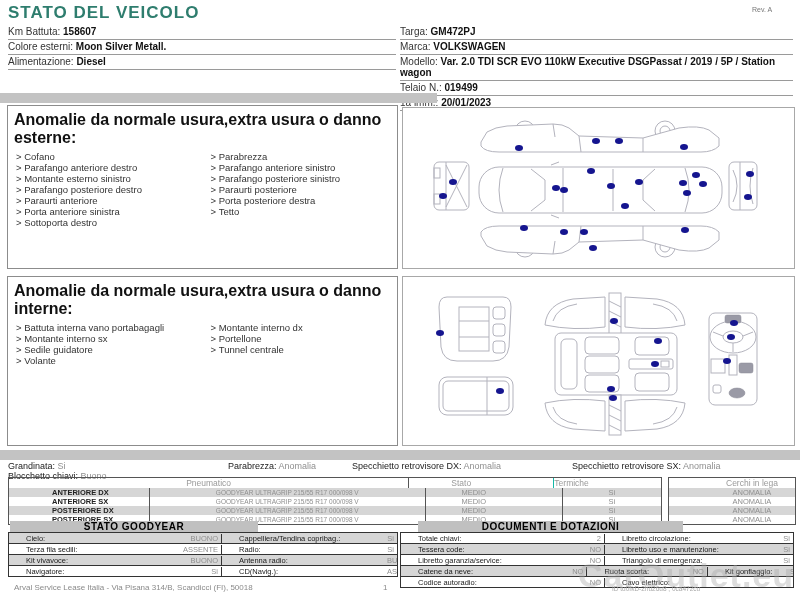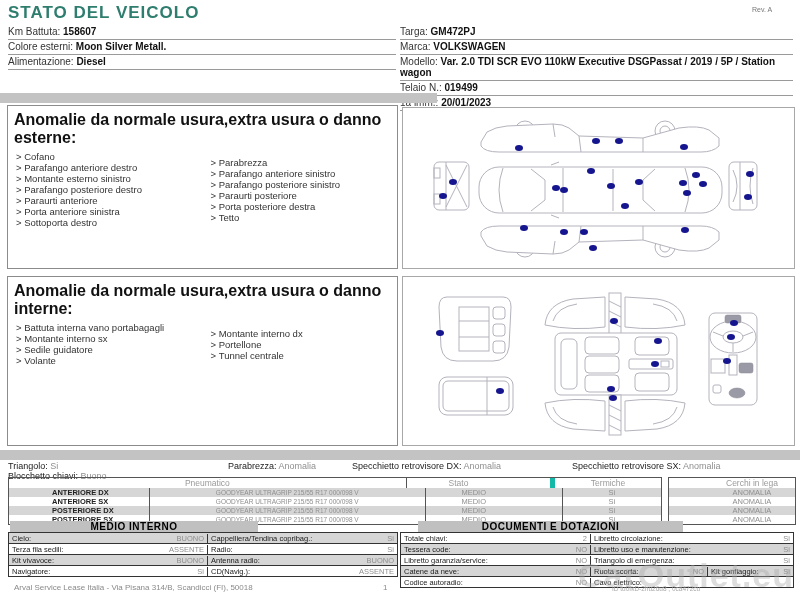--- a/index.html
+++ b/index.html
@@ -11,21 +11,21 @@
   .rev{left:752px;top:6px;font-size:7px;color:#777;}
   
   .info{font-size:10px;}
   .info-row{border-bottom:1px solid #9a9a9a;padding:1px 0 2px 0;line-height:11px;}
   .info-row .lbl{color:#333;}
   .info-row .val{font-weight:bold;color:#111;}
   .graybar{background:#c3c3c3;}
   
   .sec-box{border:1px solid #8c8c8c;background:#fff;}
   .sec-title{font-size:16px;font-weight:bold;color:#111;margin:5px 6px 2px 6px;}
-  .cols{display:flex;align-items:center;}
+  .cols{display:flex;}
   .anomaly-list{list-style:none;margin:2px 0 0 0;padding:0 0 0 8px;width:50%;
                 font-size:9.5px;color:#333;line-height:11px;}
   .anomaly-list li::before{content:">\00a0 ";color:#333;}
   .anomaly-list li{padding-left:10px;text-indent:-10px;}
   
   .diag-box{border:1px solid #a8a8a8;background:#fff;}
   .diag-box svg{display:block;}
   .carline{fill:none;stroke:#b3b3bd;stroke-width:1;}
   .carline-f{fill:#fff;stroke:#b3b3bd;stroke-width:1;}
   .dmg{fill:#15158f;stroke:none;}
@@ -41,29 +41,29 @@
   .thead{display:flex;height:10px;align-items:center;color:#9a9a9a;font-size:8.5px;}
   .trow{display:flex;height:9px;align-items:center;}
   .shade{background:#d6d6d6;}
   .tc{overflow:hidden;white-space:nowrap;margin-left:40px;}
   .tc.name{width:129px;font-weight:bold;font-size:7.5px;color:#222;padding-left:3px;border-right:1px solid #555;}
   .tc.spec{width:260px;text-align:center;color:#8f8f8f;font-size:6.5px;}
   .tc.stato{width:128px;text-align:center;color:#8f8f8f;border-left:1px solid #555;}
   .tc.term{width:131px;text-align:center;color:#8f8f8f;border-left:1px solid #555;}
   .tc.pneu-h{width:392px;text-align:center;}
   .tc.stato-h{width:128px;text-align:center;border-left:1px solid #555;}
-  .tc.term-h{width:131px;text-align:center;border-left:5px solid #14b8a6;}
+  .tc.term-h{width:131px;border-left:1px solid #14b8a6;}
   .tc.cerchi{width:100%;text-align:center;color:#8f8f8f;}
   
   .btitle{background:#c0c0c0;color:#000;font-weight:bold;font-size:10px;text-align:center;
           height:11px;line-height:11px;letter-spacing:0.5px;}
   .btable{border:1px solid #333;border-top:none;font-size:7.5px;}
   .brow{display:flex;height:10px;align-items:center;border-top:1px solid #333;}
   .bcell{overflow:hidden;white-space:nowrap;}
-  .bl{color:#1a1a1a;padding-left:3px;}
+  .bl{color:#1a1a1a;padding-left:17px;}
   .bv{color:#8f8f8f;text-align:right;padding-right:3px;}
   
   .footer-txt{font-size:8px;color:#8a8a8a;}
   .watermark{font-size:34px;font-weight:bold;color:rgba(170,170,170,0.40);letter-spacing:1px;}
   .doc-id{font-size:6.5px;color:#a9a9a9;}
 </style>
 </head>
 <body>
 
 <div id="page">
@@ -263,21 +263,21 @@
       <rect class="carline" x="310" y="108" width="8" height="8" rx="2"></rect>
       <ellipse class="dmg" cx="328" cy="60" rx="4" ry="3"></ellipse>
       <ellipse class="dmg" cx="324" cy="84" rx="4" ry="3"></ellipse>
       <ellipse class="dmg" cx="331" cy="46" rx="4" ry="3"></ellipse>
     </svg>
   </div>
 
   <div class="abs graybar" style="left:0;top:450px;width:800px;height:10px;"></div>
 
   <div class="abs summary" style="left:8px;top:461px;">
-    <span class="lbl">Triangolo:</span>
+    <span class="lbl">Grandinata:</span>
     <span class="val">Si</span>
   </div>
   <div class="abs summary" style="left:8px;top:471px;">
     <span class="lbl">Blocchetto chiavi:</span>
     <span class="val">Buono</span>
   </div>
   <div class="abs summary" style="left:228px;top:461px;">
     <span class="lbl">Parabrezza:</span>
     <span class="val">Anomalia</span>
   </div>
@@ -335,21 +335,21 @@
       <div class="trow shade">
           <div class="tc cerchi">ANOMALIA</div>
         </div>
       <div class="trow">
           <div class="tc cerchi">ANOMALIA</div>
         </div>
     </div>
   </div>
 
   <div class="abs" style="left:8px;top:521px;width:390px;">
-    <div class="btitle" style="width:248px;margin-left:2px;">MEDIO INTERNO</div>
+    <div class="btitle" style="width:248px;margin-left:2px;">STATO GOODYEAR</div>
     <div class="btable">
       <div class="brow shade">
         <div class="bcell bl" style="width:120px;">Cielo:</div>
         <div class="bcell bv" style="width:72px;border-right:1px solid #333;">BUONO</div>
         <div class="bcell bl" style="width:148px;">Cappelliera/Tendina copribag.:</div>
         <div class="bcell bv" style="flex:1;">Si</div>
       </div>
       <div class="brow">
         <div class="bcell bl" style="width:120px;">Terza fila sedili:</div>
         <div class="bcell bv" style="width:72px;border-right:1px solid #333;">ASSENTE</div>

